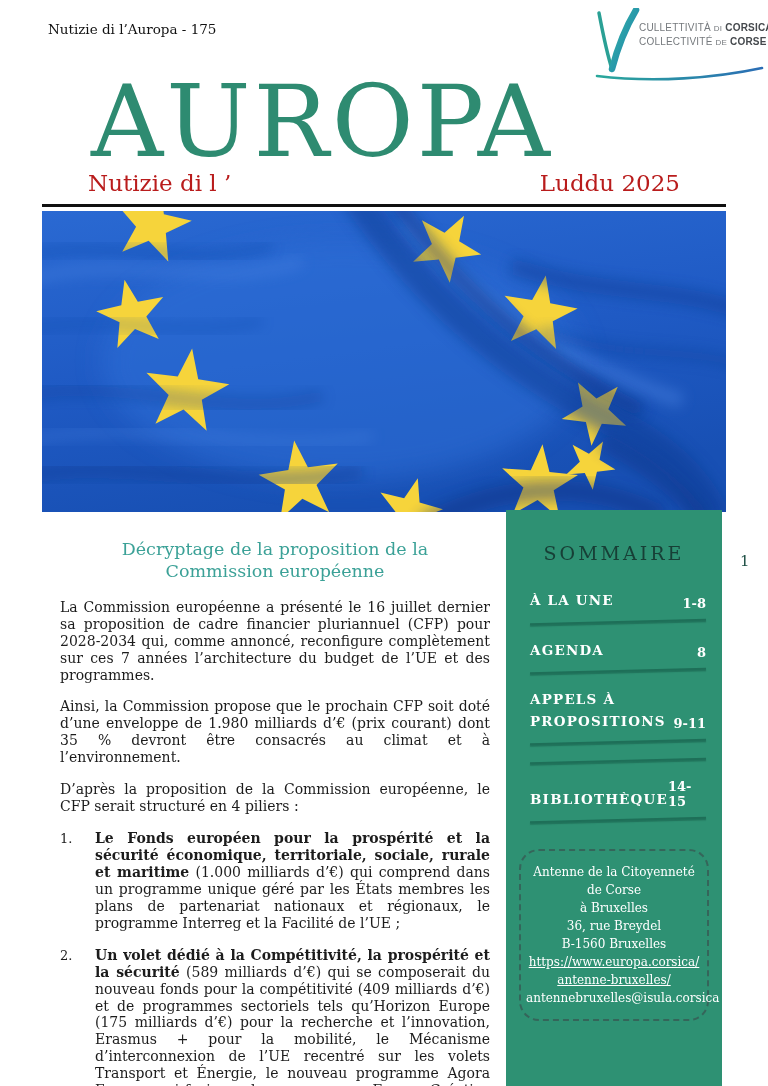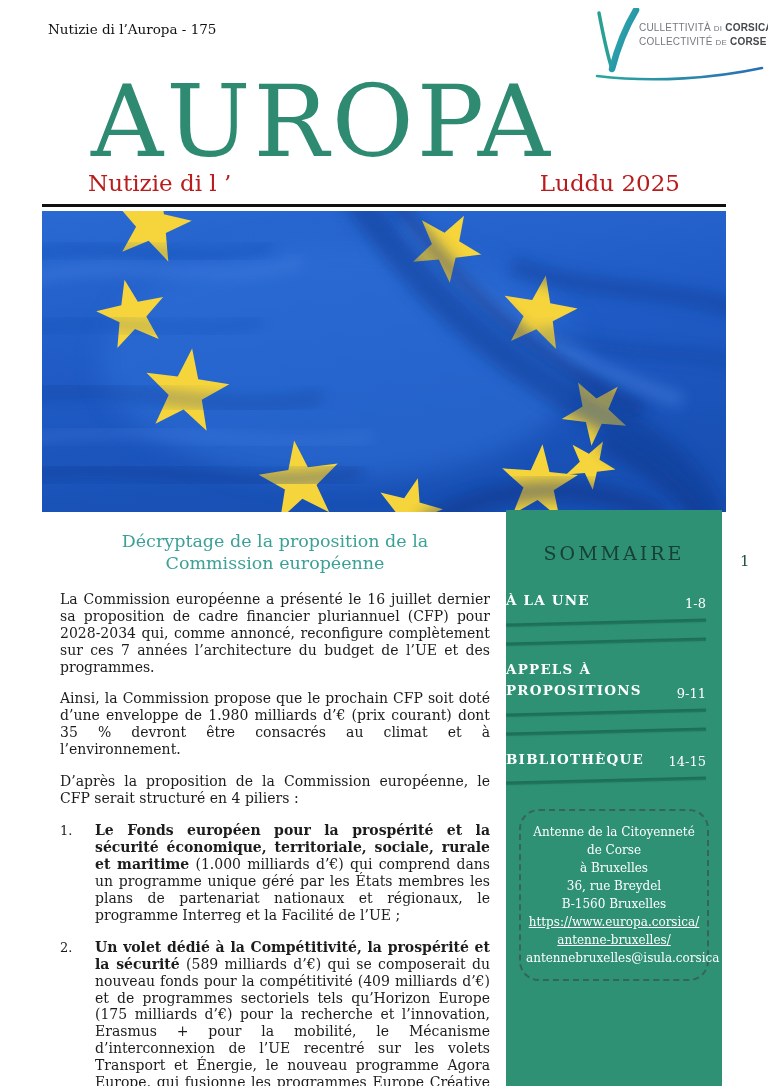--- a/index.html
+++ b/index.html
@@ -30,41 +30,41 @@
 
   
   .flag { position:absolute; left:42px; top:211px; width:684px; height:301px; }
   .flag svg { display:block; width:100%; height:100%; }
 
   
   .sidebar { position:absolute; left:506px; top:510px; width:216px; height:667px;
     background:var(--sidebar-green,#2E9173); }
   .sidebar-title { margin:32px 0 0; text-align:center; font-weight:normal;
     font-size:19px; letter-spacing:3px; color:#173f36; }
-  .toc { margin:26px 16px 0 0; }
+  .toc { margin:26px 16px 0 24px; }
   .toc-item { margin-bottom:17px; }
   .toc-row { display:flex; justify-content:space-between; align-items:flex-end; }
   .toc-label { font-weight:bold; color:#ffffff; font-size:13.5px; letter-spacing:1.2px; line-height:1.6; }
   .toc-label span { display:block; }
   .toc-label span:empty { display:none; }
-  .toc-pages { color:#ffffff; font-size:13px; padding-bottom:1px; }
+  .toc-pages { color:#ffffff; font-size:13px; padding-bottom:1px;font-weight:bold; }
   .toc-rule { height:2px; background:#1E6F58; margin-top:9px; transform:rotate(-1.4deg);
     box-shadow:0 1.5px 1px rgba(10,60,45,0.35); }
 
   .contact-box { margin:28px auto 0; width:176px; border:2px dashed #35655a; border-radius:20px;
     padding:12px 5px; text-align:center; color:#ffffff; font-size:12px; line-height:1.5; }
   .contact-box a { color:#ffffff; text-decoration:underline; word-break:break-all; }
 
   .pagenum { position:absolute; left:740px; top:552px; font-size:15px; color:#1d4f44; }
 
   
   .article { position:absolute; left:60px; top:527px; width:430px; }
   .art-heading { margin:0 0 7px; text-align:center; font-weight:normal;
     font-size:17.5px; letter-spacing:0.4px; color:var(--heading-teal,#2B8A80); }
-  .art-subheading { margin:4px auto 16px; max-width:412px; text-align:center; font-weight:normal;
+  .art-subheading { margin:12px auto 16px; max-width:412px; text-align:center; font-weight:normal;
     font-size:17.5px; line-height:1.25; color:var(--subheading-teal,#3BA197); }
   .article p { margin:0 0 15px; font-size:14px; line-height:1.21; text-align:justify; color:#1c1c1c; }
   .list-item { display:grid; grid-template-columns:35px 1fr; margin-bottom:15px; }
   .list-num { font-size:13px; color:#1c1c1c; padding-top:1px; }
   .list-text { margin:0 !important; }
   .list-text b { font-weight:bold; }
 </style>
 </head>
 <body>
 
@@ -169,20 +169,26 @@
         <div class="toc-row">
           <div class="toc-label">
               <span>À LA UNE</span>
             </div>
           <span class="toc-pages">1-8</span>
         </div>
         <div class="toc-rule"></div>
       </div>
 
       <div class="toc-item">
+        <div class="toc-row">
+          <div class="toc-label">
+              <span>AGENDA</span>
+            </div>
+          <span class="toc-pages">8</span>
+        </div>
         <div class="toc-rule"></div>
       </div>
 
       <div class="toc-item">
         <div class="toc-row">
           <div class="toc-label">
               <span>APPELS À</span>
               <span>PROPOSITIONS</span>
             </div>
           <span class="toc-pages">9-11</span>

